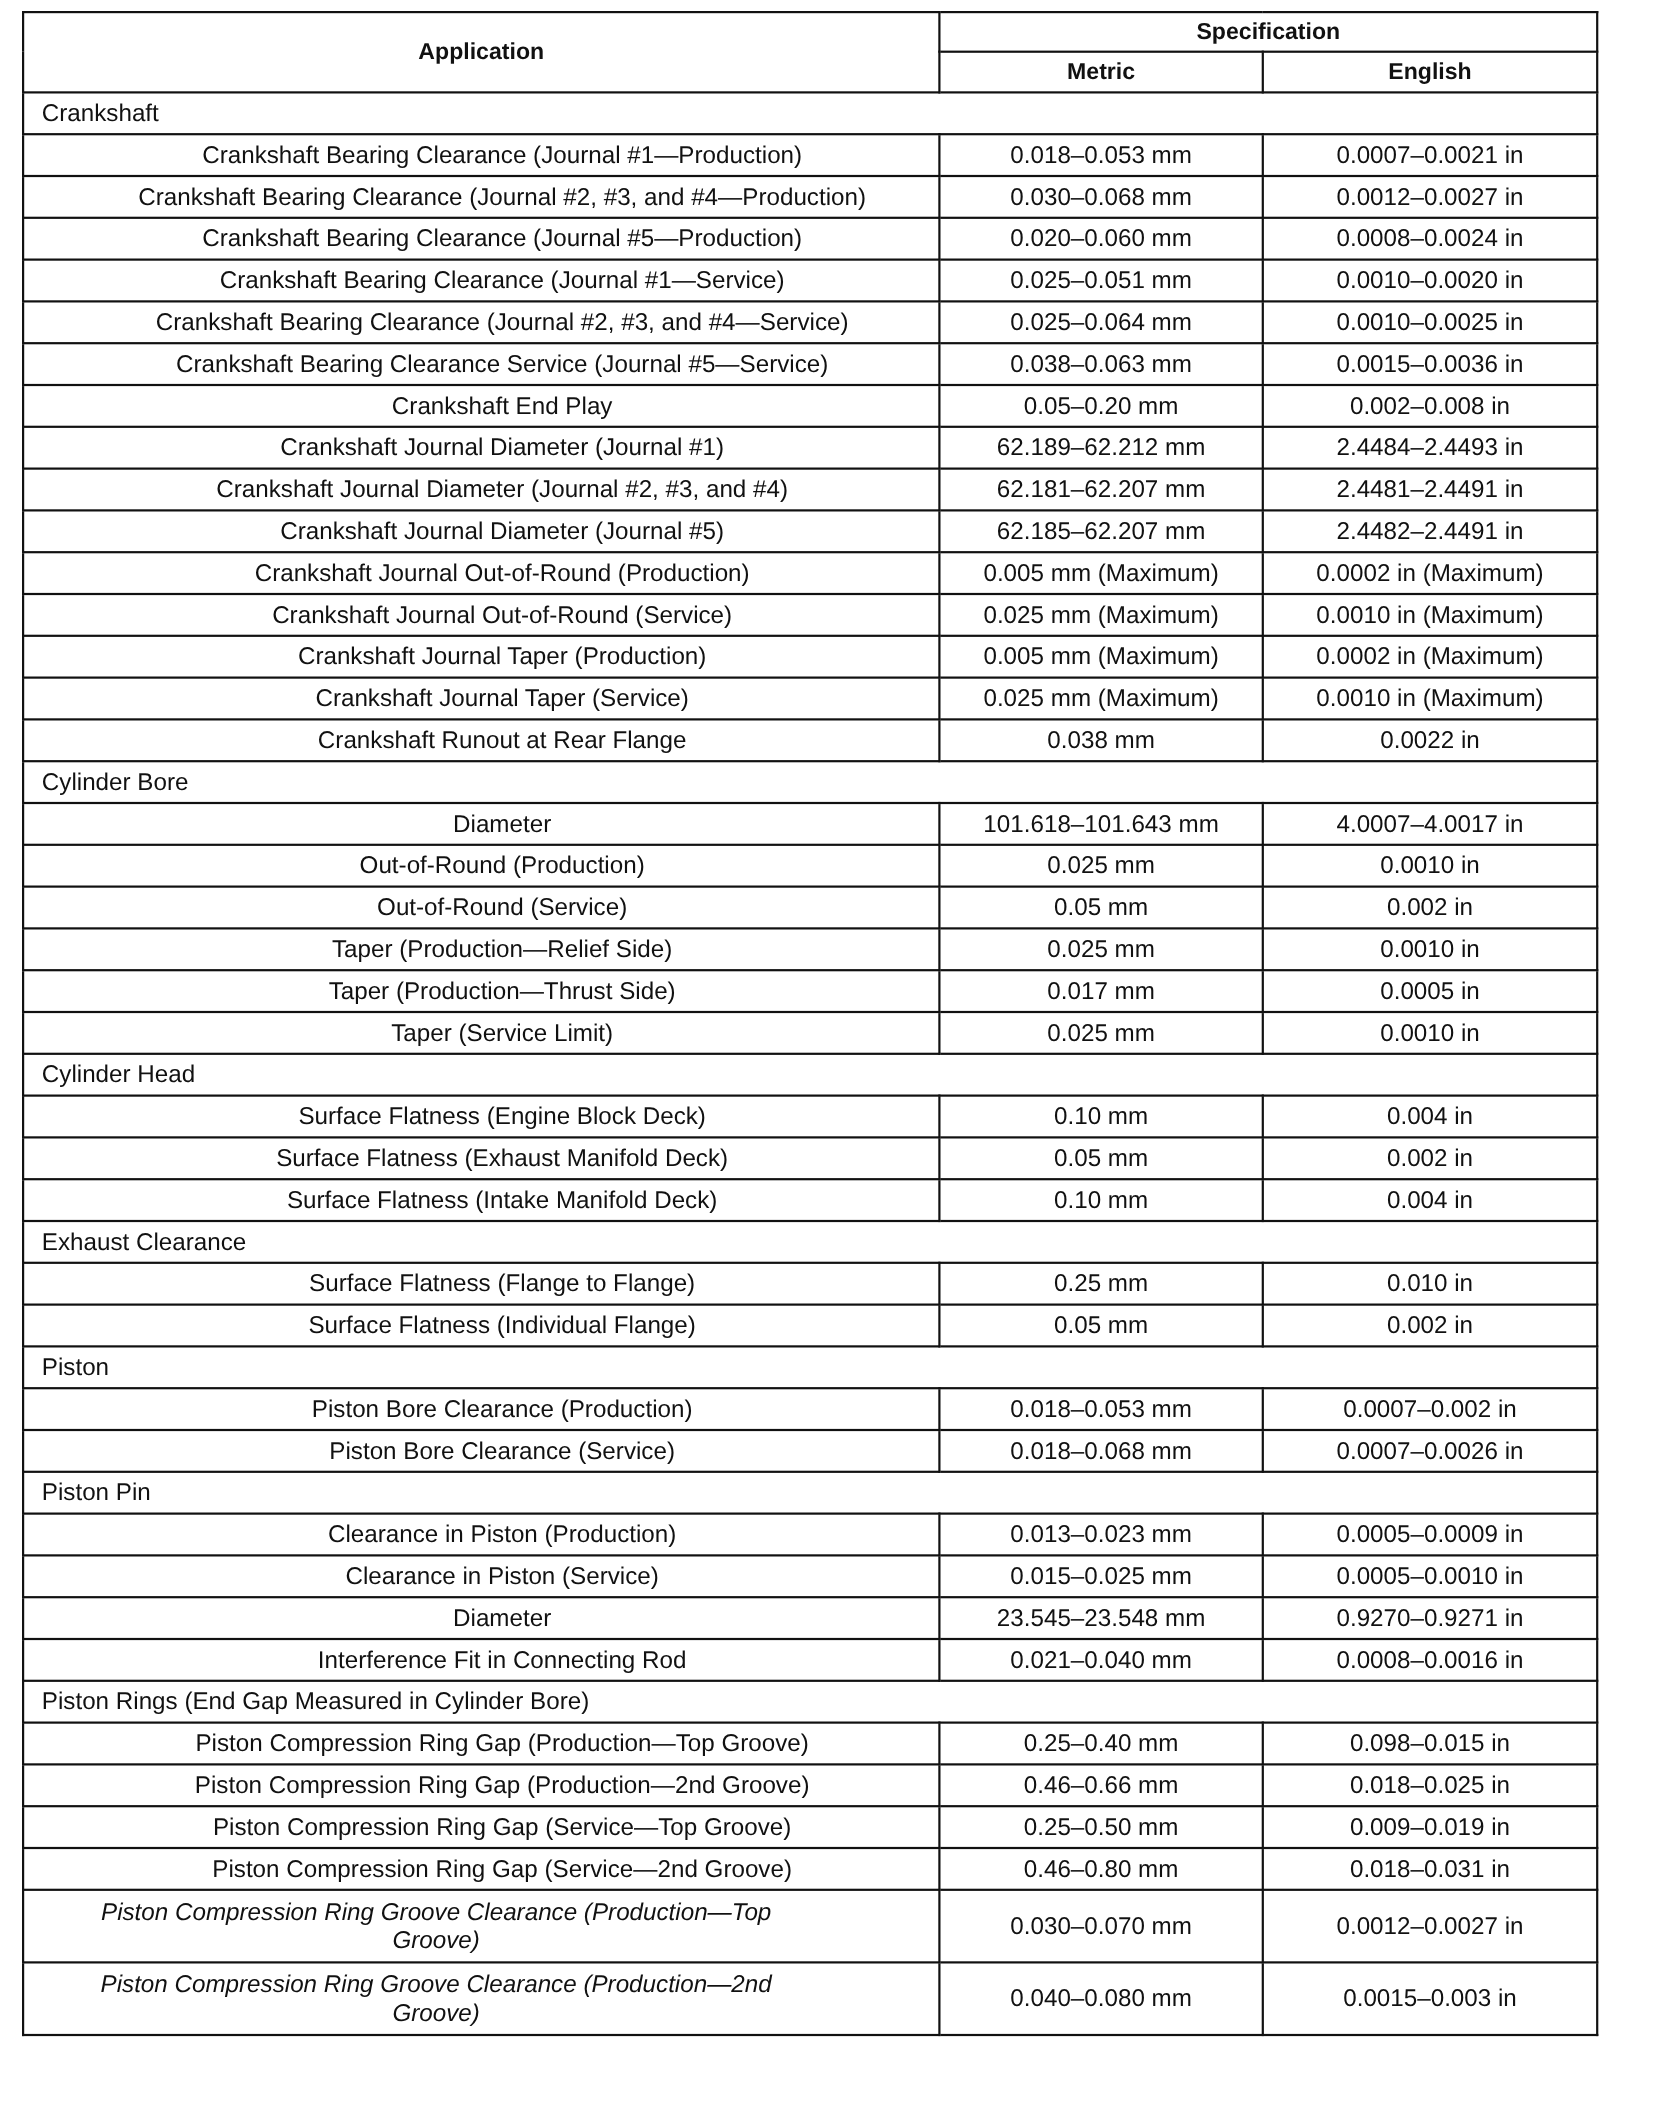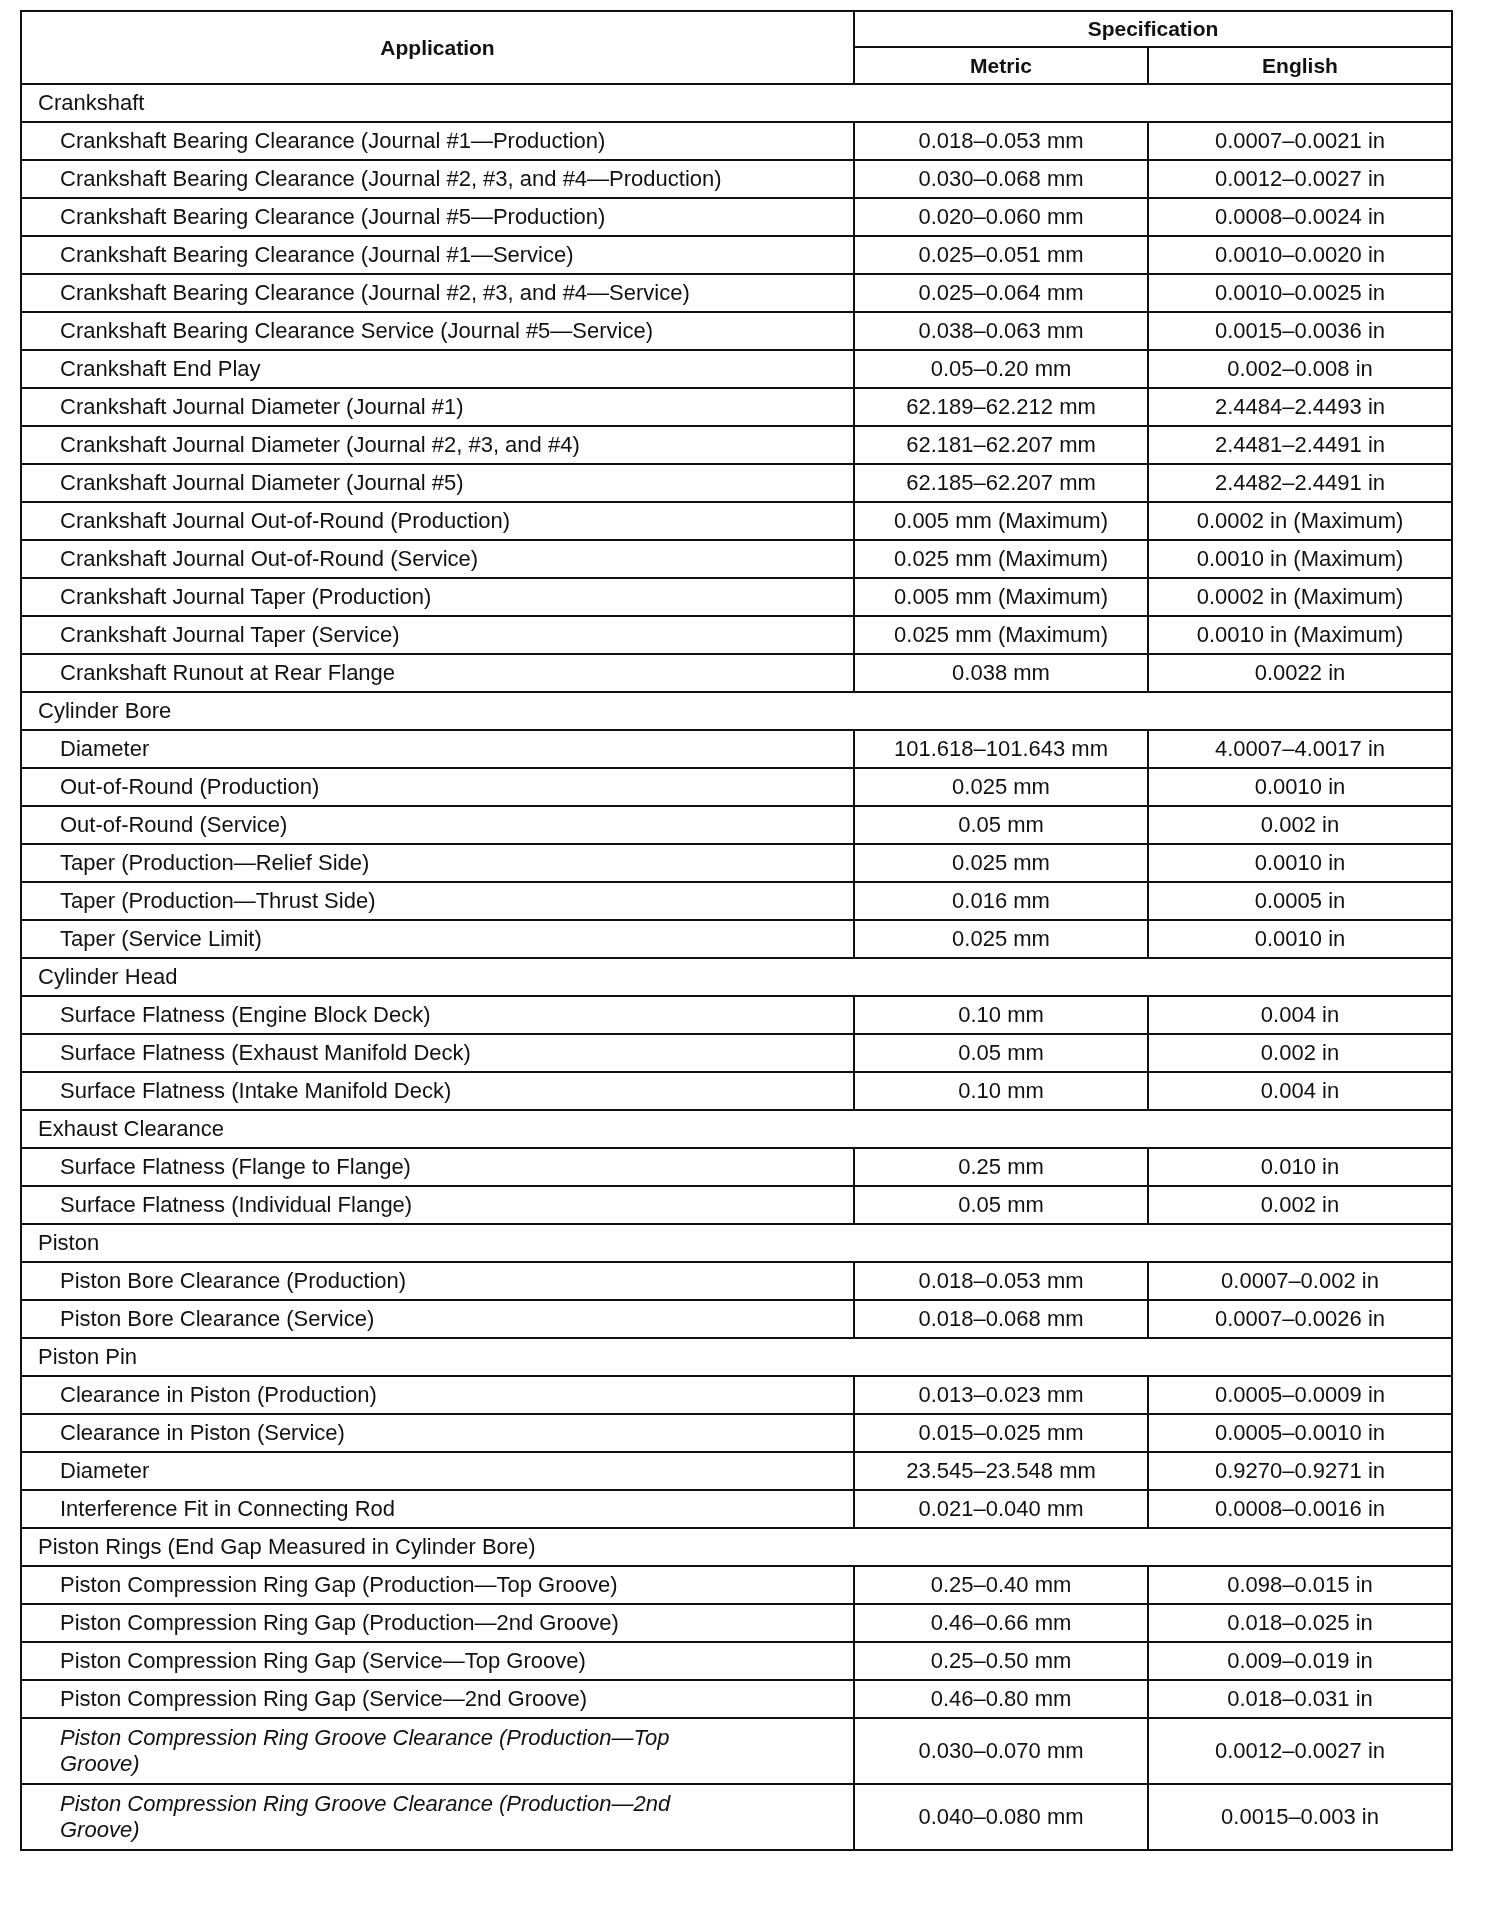--- a/index.html
+++ b/index.html
@@ -26,21 +26,21 @@
   }
   .spec-table th {
     font-weight: bold;
     font-size: 21px;
     text-align: center;
   }
   .hdr-spec { height: 36px; padding-left: 17px; }
   .hdr-sub { height: 37px; }
   .cat-row td { height: 36px; padding-left: 16px; text-align: left; margin-top: 40px; }
   .item-row td { height: 36px; }
-  .item-row td.app { padding-left: 38px; text-align: left; }
+  .item-row td.app { padding-left: 38px; text-align: center; }
   .item-row td.val { text-align: center; }
   .item-row.tall td { height: 64px; line-height: 26px; }
   .item-row.tall td.app { padding-right: 120px; font-style: italic; }
 </style>
 </head>
 <body>
 
 <table class="spec-table">
   <colgroup>
     <col class="c-app">
@@ -154,21 +154,21 @@
         <td class="val">0.05 mm</td>
         <td class="val">0.002 in</td>
       </tr>
       <tr class="item-row">
         <td class="app">Taper (Production—Relief Side)</td>
         <td class="val">0.025 mm</td>
         <td class="val">0.0010 in</td>
       </tr>
       <tr class="item-row">
         <td class="app">Taper (Production—Thrust Side)</td>
-        <td class="val">0.016 mm</td>
+        <td class="val">0.017 mm</td>
         <td class="val">0.0005 in</td>
       </tr>
       <tr class="item-row">
         <td class="app">Taper (Service Limit)</td>
         <td class="val">0.025 mm</td>
         <td class="val">0.0010 in</td>
       </tr>
       <tr class="cat-row">
         <td colspan="3">Cylinder Head</td>
       </tr>

